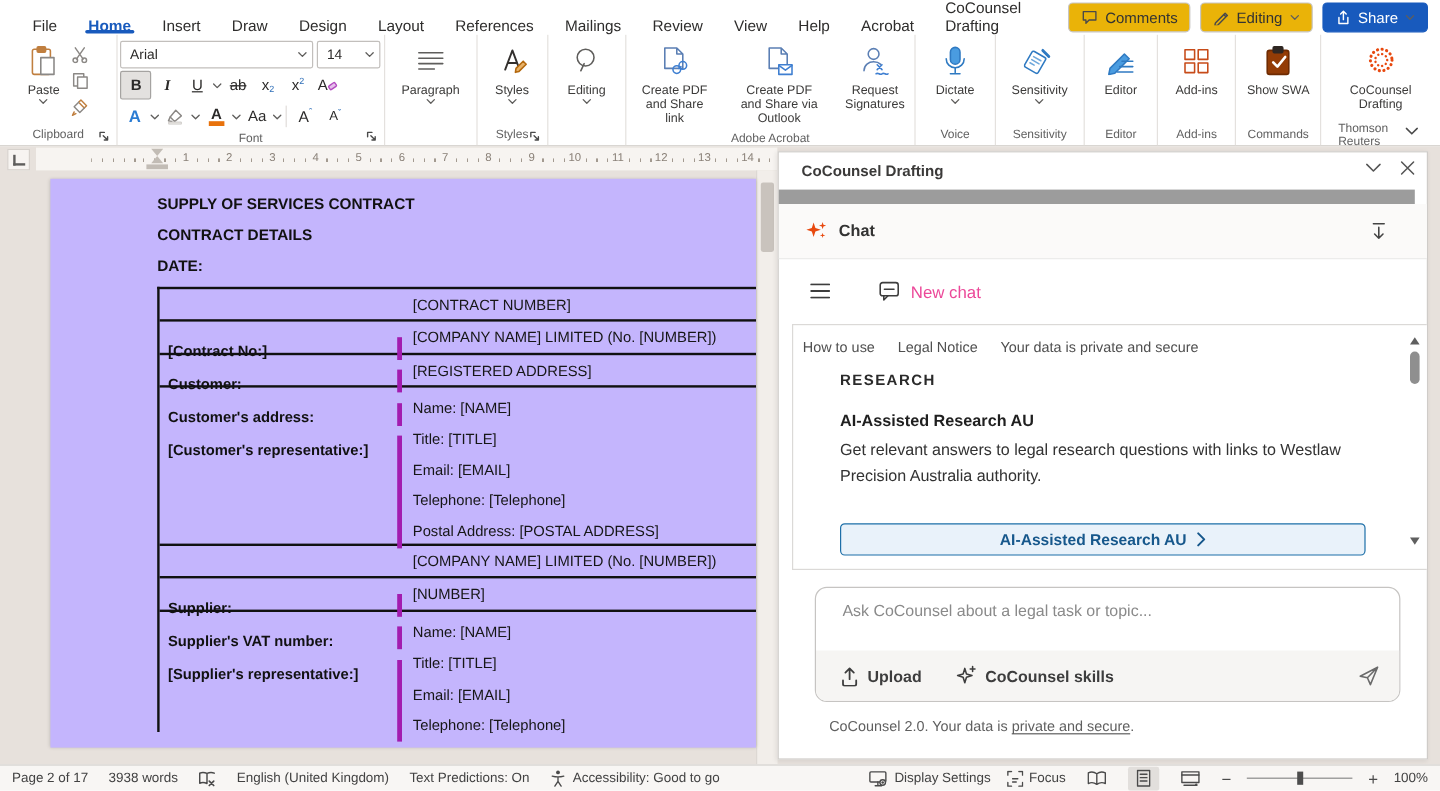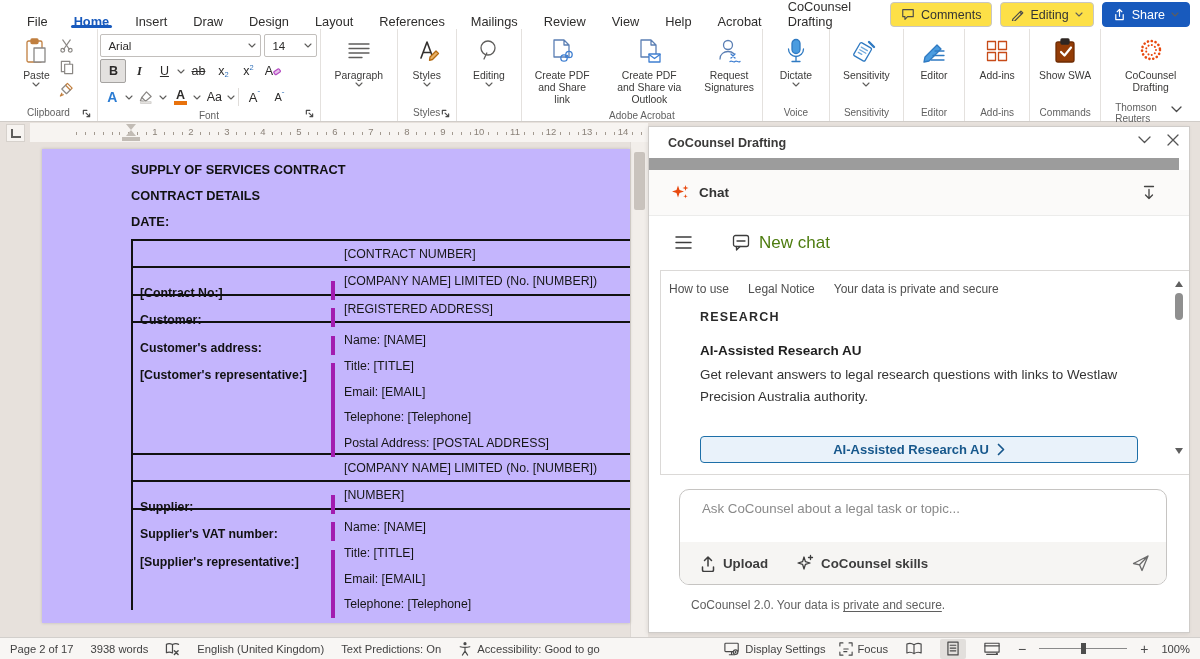--- a/index.html
+++ b/index.html
@@ -9,21 +9,21 @@
   svg{fill:none;stroke:#4a4a4a;stroke-width:1.3;stroke-linecap:round;stroke-linejoin:round;display:block;}
 
   
   .menubar{position:absolute;top:0;left:0;width:1200px;height:29px;background:#fff;
            display:flex;align-items:center;font-size:12.8px;}
   .menu-items{display:flex;align-items:flex-end;height:100%;padding-left:14px;}
   .mitem{display:flex;align-items:center;padding:0 13px;cursor:default;position:relative;color:#2e2d2c;}
   .mitem.active{font-weight:600;color:#185abd;}
   .mitem.active::after{content:"";position:absolute;left:10px;right:10px;bottom:1px;height:3px;background:#185abd;border-radius:2px;}
   .menu-right{margin-left:auto;display:flex;align-items:center;gap:8px;padding-right:10px;}
-  .mbtn{display:flex;align-items:center;gap:6px;height:23px;padding:0 10px;border:1px solid #c8c6c4;border-radius:4px;background:#fde047;font-size:12.5px;color:#333;}
+  .mbtn{display:flex;align-items:center;gap:6px;height:23px;padding:0 10px;border:1px solid #c8c6c4;border-radius:4px;background:#eab308;font-size:12.5px;color:#333;}
   .mbtn.share{background:#185abd;border-color:#185abd;color:#fff;}
   .mbtn.share svg{stroke:#fff;}
 
   
   .ribbon{position:absolute;top:29px;left:0;width:1200px;height:92px;background:#fff;
           border-bottom:1px solid #d0ccc8;display:flex;align-items:stretch;}
   .rgroup{position:relative;display:flex;flex-direction:column;border-right:1px solid #e4e1de;padding:3px 4px 0 4px;}
   .rbody{flex:1;display:flex;align-items:flex-start;justify-content:center;gap:2px;}
   .rlabel{height:17px;font-size:10px;color:#616161;display:flex;align-items:center;justify-content:center;gap:3px;position:relative;padding:0 10px;}
   .launcher{position:absolute;right:2px;bottom:3px;}
@@ -75,21 +75,21 @@
   .panel{position:absolute;left:648px;top:4px;width:542px;height:507px;background:#fff;
          border:1px solid #cfccc9;box-sizing:border-box;box-shadow:-1px 1px 4px rgba(0,0,0,.08);}
   .ptitle{position:absolute;top:0;left:0;right:0;height:31px;display:flex;align-items:center;padding-left:19px;font-size:12.6px;font-weight:700;color:#3b3a39;}
   .pticons{position:absolute;right:10px;top:7px;display:flex;gap:16px;align-items:center;}
   .grayband{position:absolute;top:31px;left:0;width:calc(100% - 10px);height:12px;background:#9c9c9c;}
   .chatrow{position:absolute;top:43px;left:0;right:0;height:45px;background:#fbfaf9;border-bottom:1px solid #ececeb;display:flex;align-items:center;}
   .chatrow .lbl{font-size:13.5px;font-weight:600;color:#333;margin-left:10px;}
   .chatrow .spark{margin-left:22px;}
   .dock{position:absolute;right:32px;}
   .newchatrow{position:absolute;top:88px;left:0;right:0;height:55px;display:flex;align-items:center;}
-  .newchatrow .lbl{font-size:17px;color:#4d7c0f;margin-left:9px;}
+  .newchatrow .lbl{font-size:14px;color:#ec4899;margin-left:9px;}
   .contentbox{position:absolute;top:143px;left:11px;right:0;height:205px;border:1px solid #dbd9d7;border-right:none;box-sizing:border-box;background:#fff;}
   .linksrow{position:absolute;top:11px;left:8px;display:flex;gap:19px;font-size:12px;color:#4f4f4f;}
   .linksrow span{cursor:default;}
   .research{position:absolute;top:39px;left:39px;font-size:12.5px;font-weight:700;letter-spacing:1.2px;color:#2a2a2a;}
   .cardtitle{position:absolute;top:72px;left:39px;font-size:13.5px;font-weight:700;color:#1f1f1f;}
   .carddesc{position:absolute;top:93px;left:39px;width:452px;font-size:13.4px;line-height:21.5px;color:#333;}
   .cta{position:absolute;top:165px;left:39px;width:438px;height:27px;background:#e9f2fa;border:1.6px solid #1d6fa8;border-radius:4px;
        display:flex;align-items:center;justify-content:center;gap:8px;font-size:13px;font-weight:700;color:#17588c;box-sizing:border-box;}
   .pscroll{position:absolute;top:6px;bottom:6px;right:4px;width:13px;display:flex;flex-direction:column;align-items:center;}
   .tri-up{width:0;height:0;border-left:4.5px solid transparent;border-right:4.5px solid transparent;border-bottom:6px solid #5f5f5f;margin-top:4px;}

